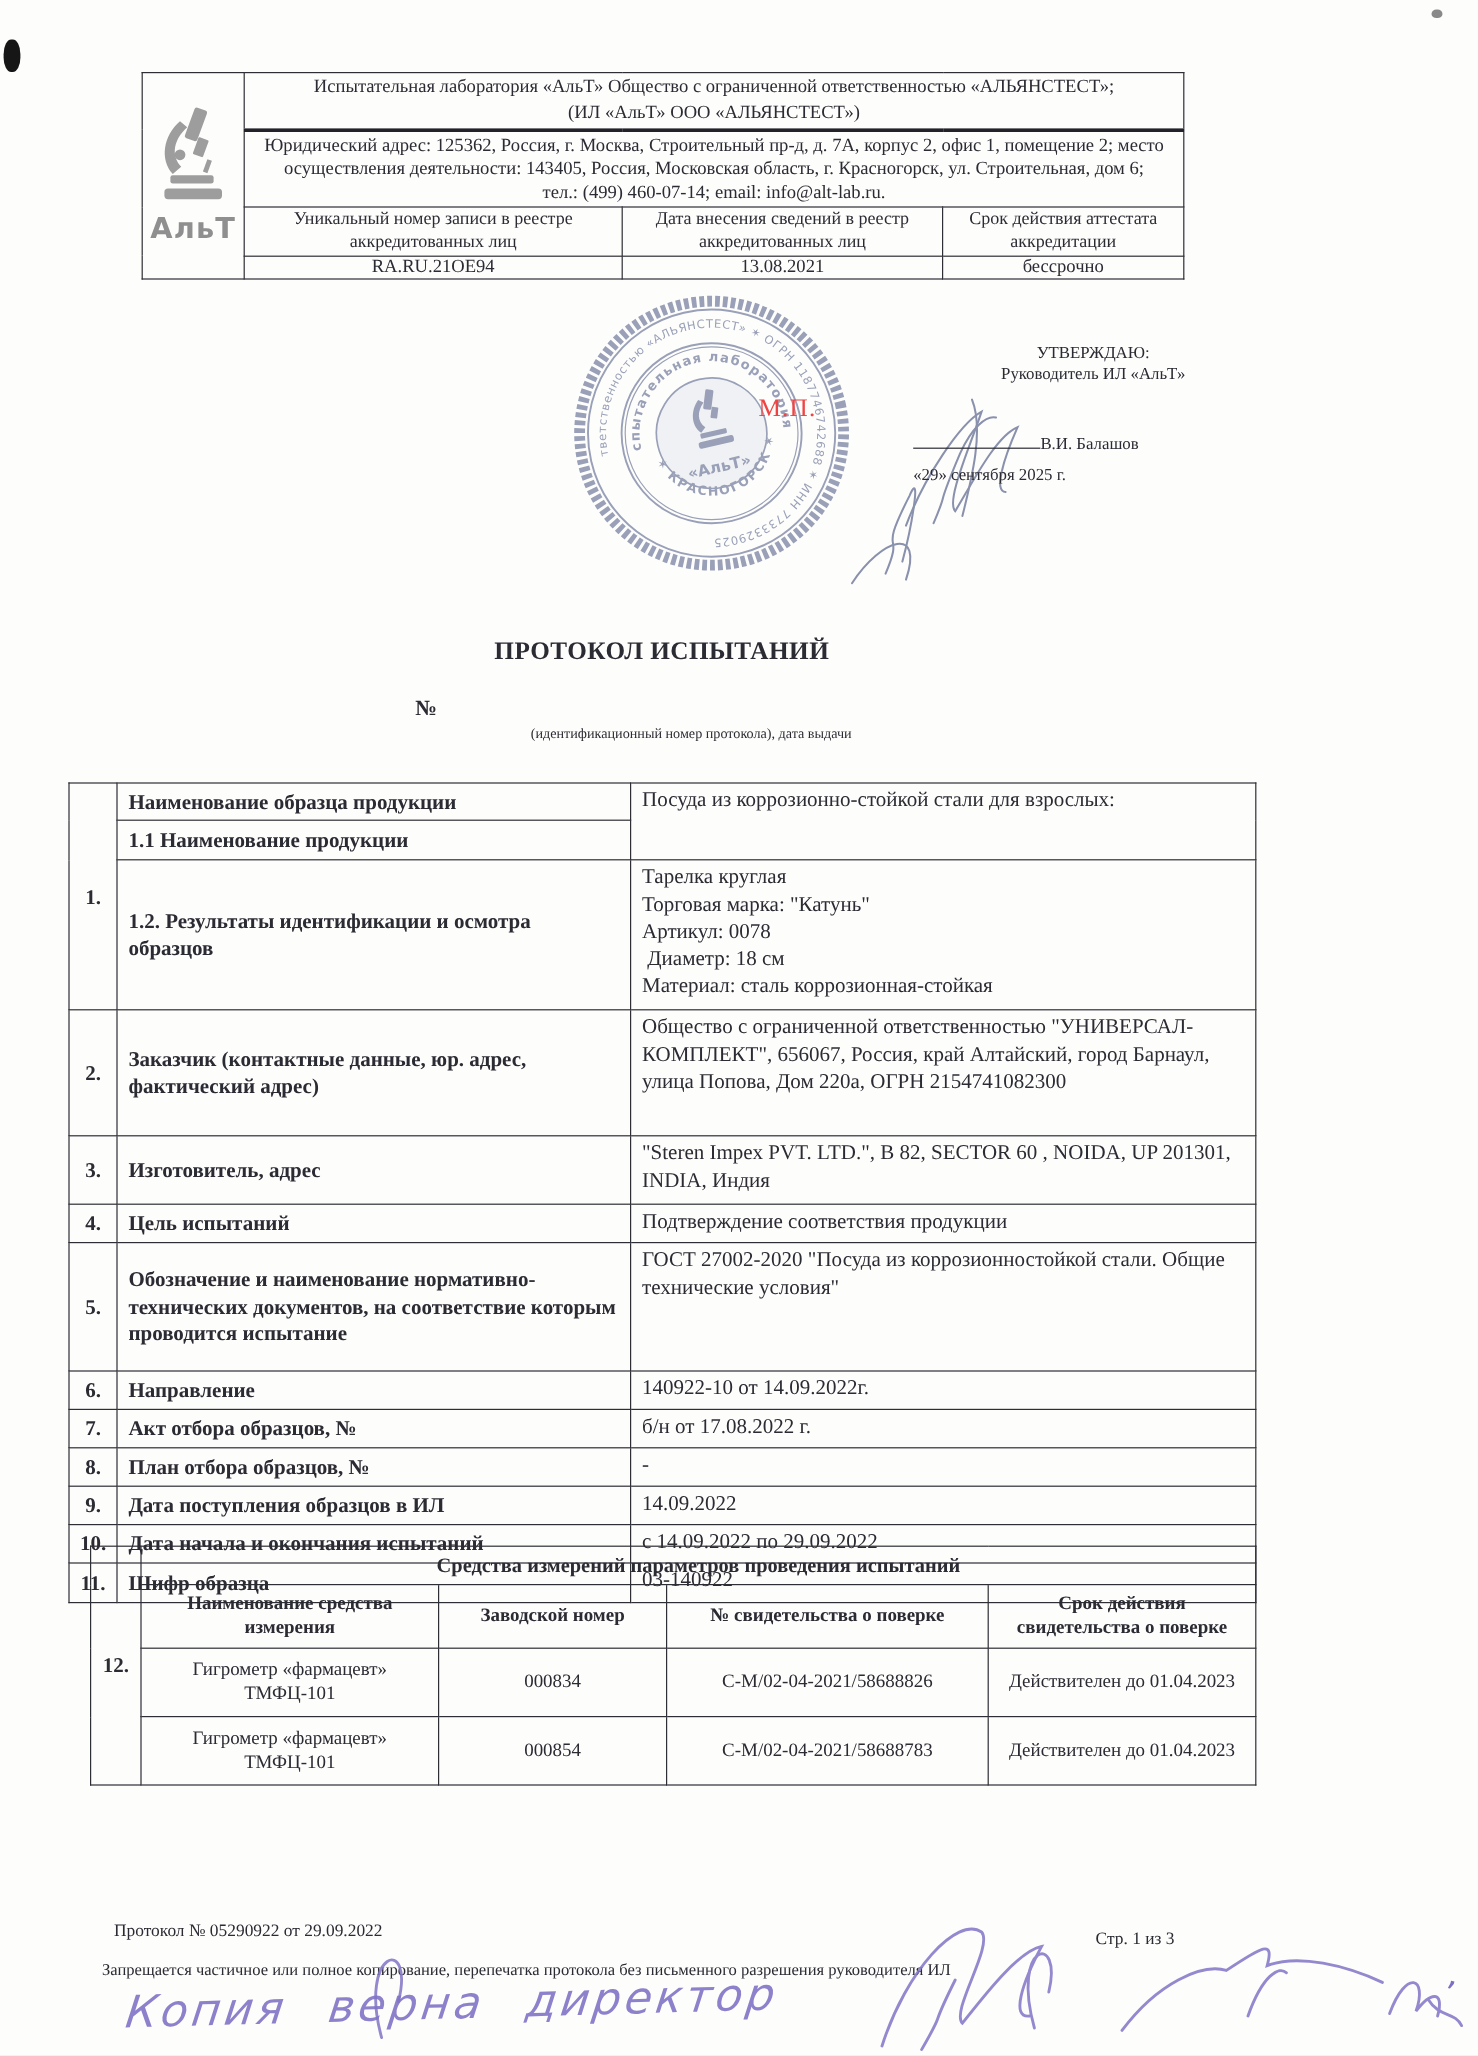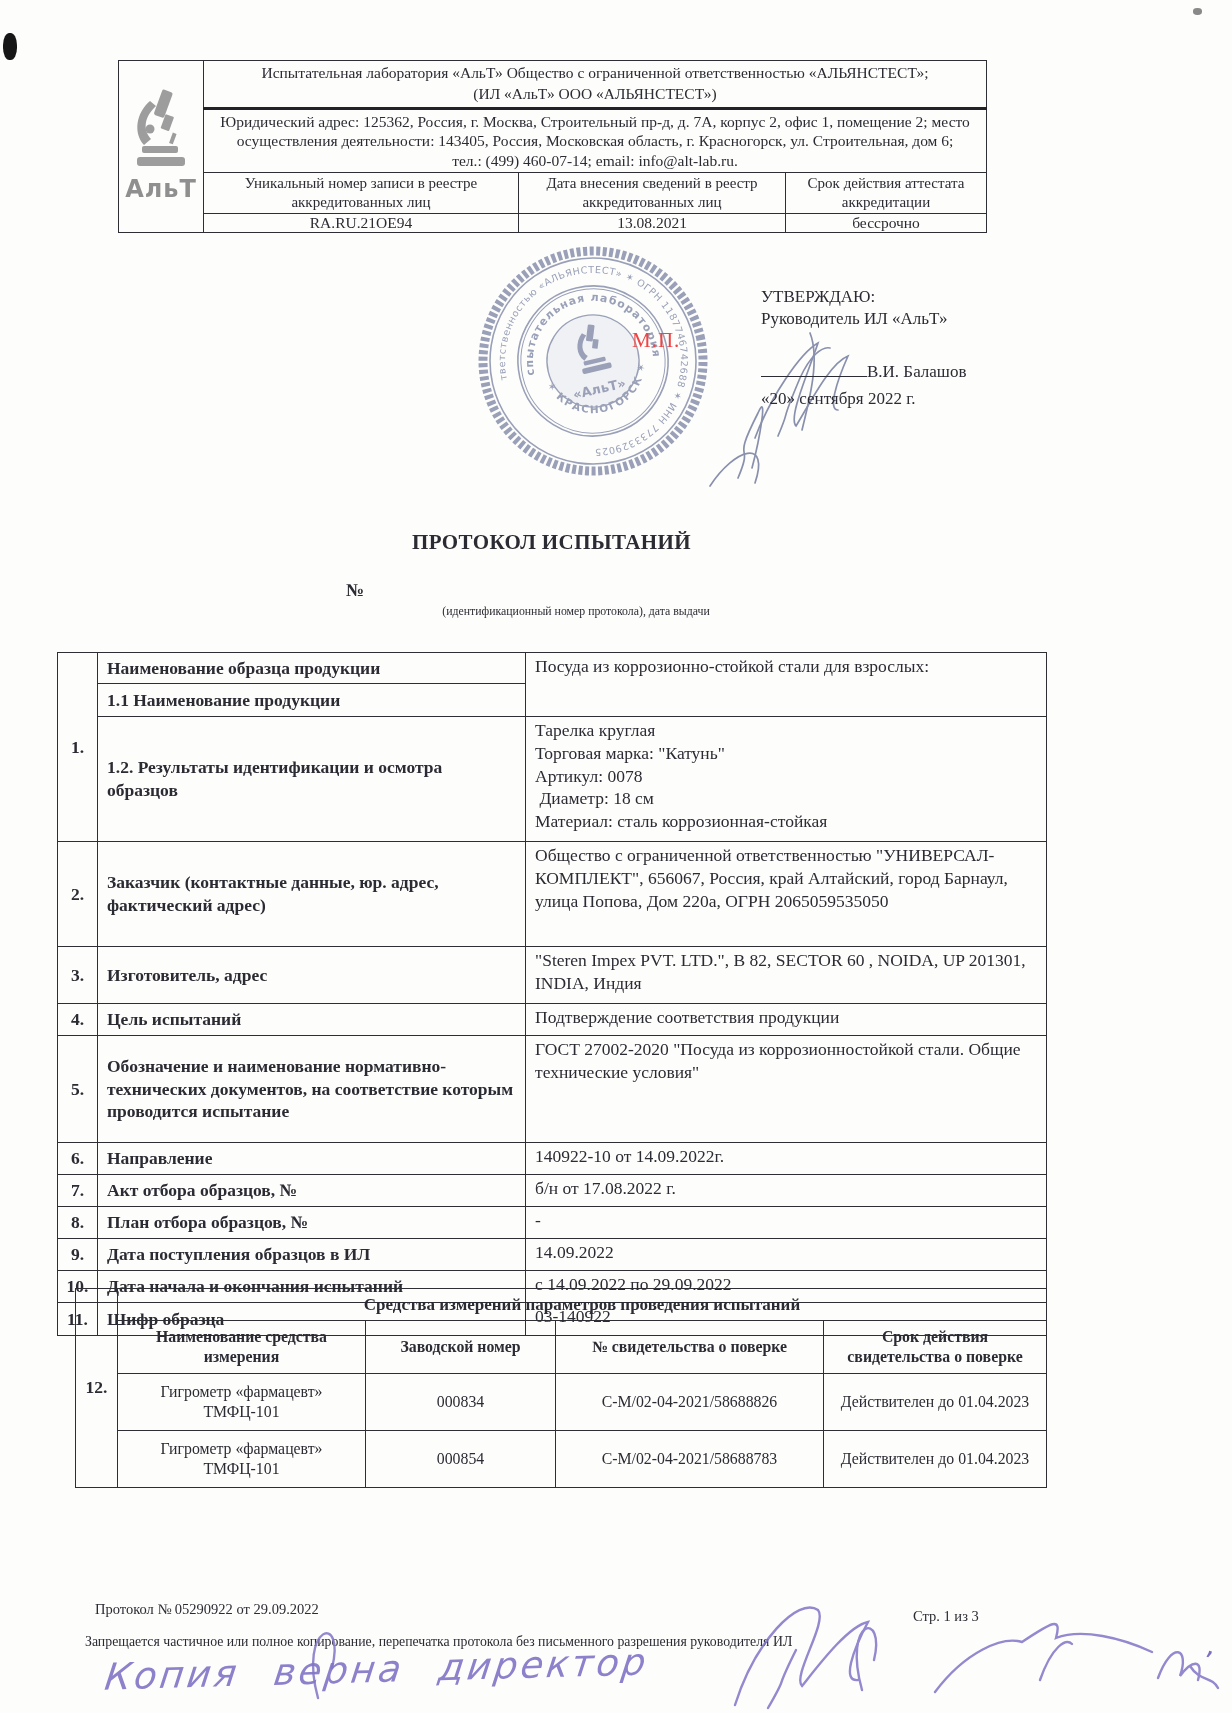--- a/index.html
+++ b/index.html
@@ -12,21 +12,21 @@
   .t-header td{border:1.8px solid #2e2e35;vertical-align:middle;padding:2px 6px;}
   .t-header .h-name td,.t-header td.h-name{border-bottom:3.4px solid #222228;}
   .h-name{font-size:15.5px;text-align:center;line-height:1.35;}
   .h-addr{font-size:15.5px;text-align:center;line-height:1.26;}
   .h-cols td{font-size:15px;text-align:center;line-height:1.25;padding:1px 4px;}
   .h-vals td{font-size:15.5px;font-weight:normal;text-align:center;padding:0 4px;}
   .logo-cell{text-align:center;vertical-align:middle;margin-left:12px;}
   .logo-text{font-family:"DejaVu Sans",sans-serif;font-weight:bold;font-size:24px;
              color:#8f8f8f;letter-spacing:1px;margin-top:-2px;}
   
-  .approve{font-size:17px;line-height:1.3;}
+  .approve{font-size:14px;line-height:1.3;text-align:center;}
   .uline{display:inline-block;width:106px;border-bottom:1.5px solid #2b2b33;height:0.95em;}
   
   .title{font-size:21px;font-weight:bold;text-align:center;letter-spacing:0.4px;}
   .num-label{font-size:18px;font-weight:bold;}
   .num-value{display:inline-block;width:388px;text-align:center;font-size:19px;font-weight:bold;
              border-bottom:2px solid #2b2b33;padding-bottom:2px;}
   .num-caption{width:388px;text-align:center;font-size:11.8px;}
   
   .t-main{width:989px;}
   .t-main td{border:1.7px solid #2e2e35;font-size:17.5px;line-height:1.3;padding:2px 9px;}
@@ -154,21 +154,21 @@
       <path d="M95,120 C110,80 140,35 158,25 C148,55 128,100 136,108 C150,85 170,45 188,38 C176,65 168,92 178,92"></path>
       <path d="M118,118 C132,85 118,112 140,60 C150,38 162,28 170,30"></path>
       <path d="M150,15 C160,40 150,80 142,112"></path>
       <path d="M78,160 C95,120 70,150 98,95 C108,72 100,120 92,150"></path>
       <path d="M50,168 C75,130 110,120 95,165"></path>
     </g>
   </svg>
   <div class="abs approve" style="left:761px;top:360px;">
     <span class="uline"></span><span>В.И. Балашов</span>
   </div>
-  <div class="abs approve" style="left:761px;top:388px;">«20» сентября 2022 г.</div>
+  <div class="abs approve" style="left:761px;top:388px;">«29» сентября 2025 г.</div>
 
   <div class="abs title" style="left:57px;top:530px;width:989px;">ПРОТОКОЛ ИСПЫТАНИЙ</div>
   <div class="abs num-label" style="left:346px;top:580px;">№</div>
   <div class="abs num-caption" style="left:382px;top:604px;">(идентификационный номер протокола), дата выдачи</div>
 
   <table class="t-main abs" style="left:57px;top:652px;">
     <colgroup>
         <col style="width:40px">
         <col style="width:428px">
         <col style="width:521px">
@@ -188,21 +188,21 @@
         <div class="pre">Тарелка круглая</div>
         <div class="pre">Торговая марка: "Катунь"</div>
         <div class="pre">Артикул: 0078</div>
         <div class="pre"> Диаметр: 18 см</div>
         <div class="pre">Материал: сталь коррозионная-стойкая</div>
       </td>
     </tr>
     <tr>
       <td class="num" style="height:100px">2.</td>
       <td class="lbl">Заказчик (контактные данные, юр. адрес, фактический адрес)</td>
-      <td class="val">Общество с ограниченной ответственностью "УНИВЕРСАЛ-КОМПЛЕКТ", 656067, Россия, край Алтайский, город Барнаул, улица Попова, Дом 220а, ОГРН 2065059535050</td>
+      <td class="val">Общество с ограниченной ответственностью "УНИВЕРСАЛ-КОМПЛЕКТ", 656067, Россия, край Алтайский, город Барнаул, улица Попова, Дом 220а, ОГРН 2154741082300</td>
     </tr>
     <tr>
       <td class="num" style="height:52px">3.</td>
       <td class="lbl">Изготовитель, адрес</td>
       <td class="val">"Steren Impex PVT. LTD.", B 82, SECTOR 60 , NOIDA, UP 201301, INDIA, Индия</td>
     </tr>
     <tr>
       <td class="num" style="height:27px">4.</td>
       <td class="lbl">Цель испытаний</td>
       <td class="val">Подтверждение соответствия продукции</td>

